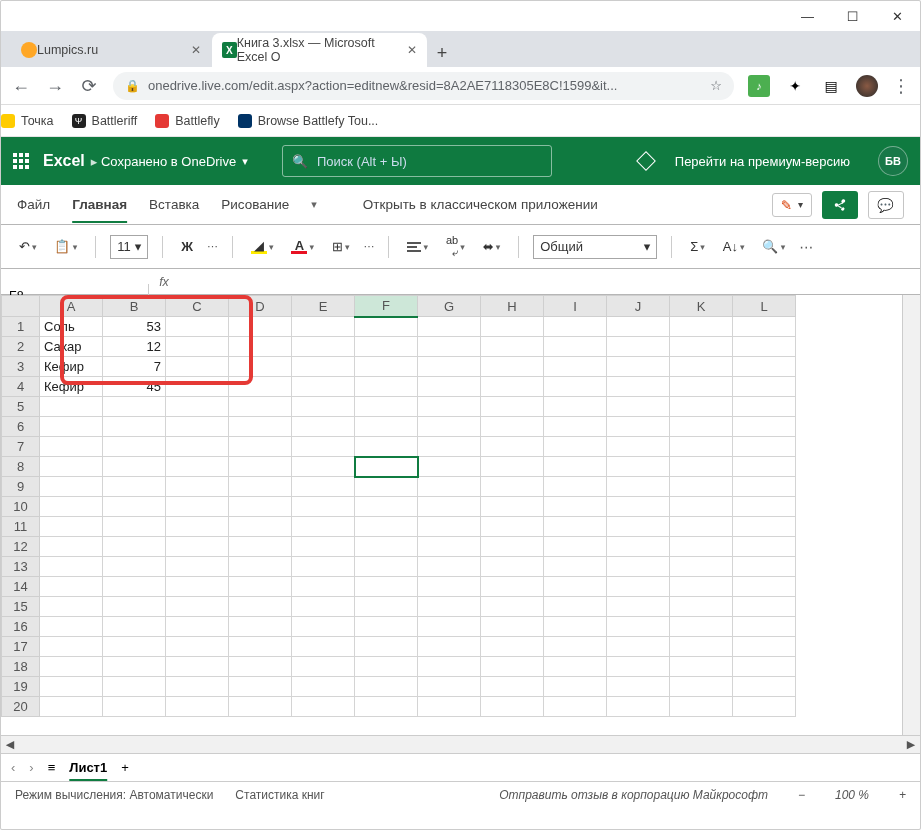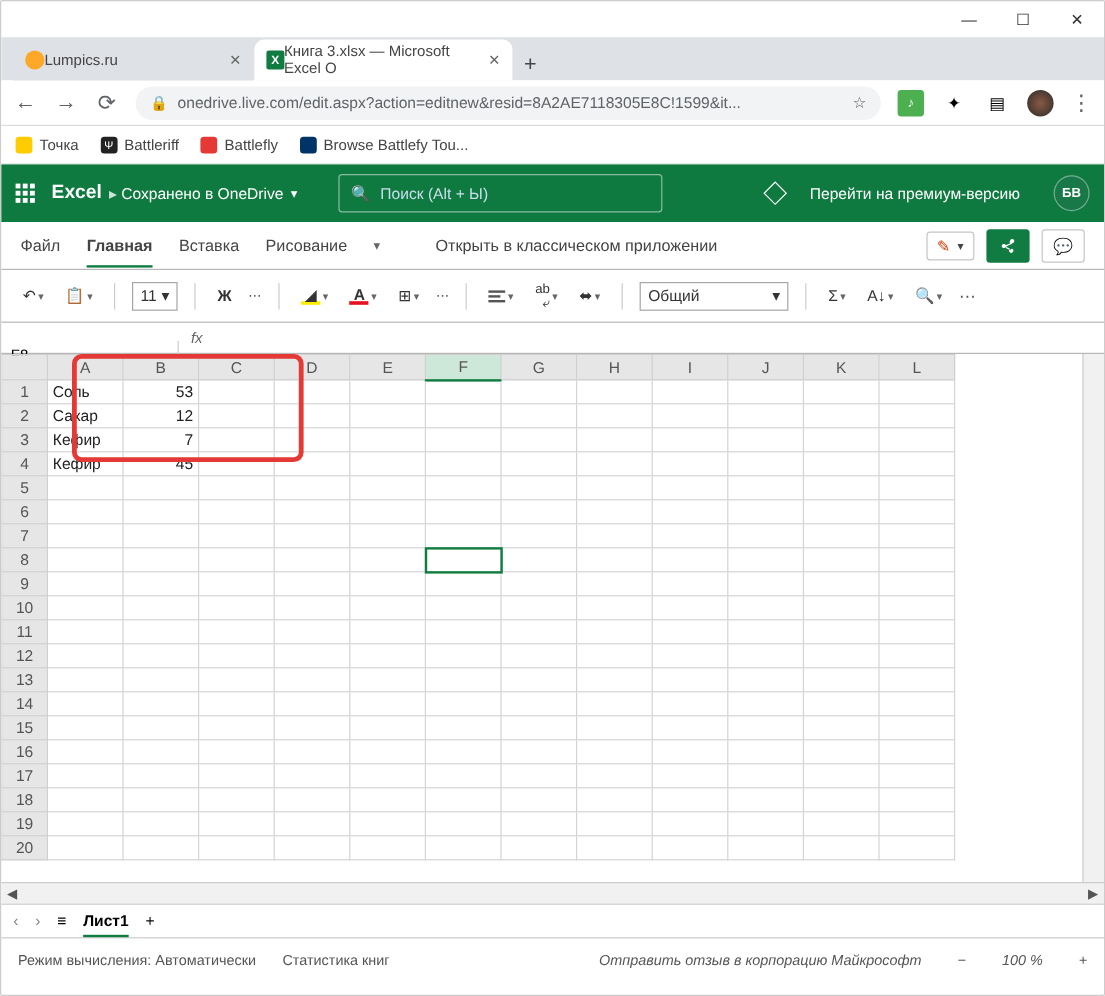--- a/index.html
+++ b/index.html
@@ -17,21 +17,21 @@
 .addr{height:38px;display:flex;align-items:center;padding:0 10px;gap:14px;background:#fff;border-bottom:1px solid #ddd;}
 .nav-icn{color:#5f6368;font-size:18px;width:20px;text-align:center;}
 .urlbox{flex:1;height:28px;background:#f1f3f4;border-radius:14px;display:flex;align-items:center;padding:0 12px;gap:8px;font-size:13px;color:#5f6368;}
 .urlbox .lock{font-size:12px;}
 .star{color:#5f6368;}
 .ext-icn{width:22px;height:22px;display:flex;align-items:center;justify-content:center;font-size:14px;}
 .ext-green{background:#4caf50;border-radius:3px;color:#fff;font-size:11px;}
 .avatar-img{width:22px;height:22px;border-radius:50%;background:radial-gradient(circle,#8a5a44,#2a2a2a);}
 .kebab{font-size:18px;color:#5f6368;}
 
-.bkmk{height:32px;display:flex;align-items:center;padding:0 12px;gap:18px;background:#fff;border-bottom:1px solid #e5e5e5;font-size:12.5px;color:#444;}
+.bkmk{height:32px;display:flex;align-items:center;padding:0 0;gap:18px;background:#fff;border-bottom:1px solid #e5e5e5;font-size:12.5px;color:#444;}
 .bkmk-item{display:flex;align-items:center;gap:6px;}
 .bkmk .sq{width:14px;height:14px;border-radius:3px;}
 
 .xl-header{height:48px;background:#0f7a40;display:flex;align-items:center;padding:0 12px;gap:14px;color:#fff;}
 .waffle{display:grid;grid-template-columns:repeat(3,4px);grid-template-rows:repeat(3,4px);gap:2px;}
 .waffle span{background:#fff;}
 .xl-title{display:flex;align-items:center;gap:6px;}
 .xl-name{font-size:16px;font-weight:600;}
 .xl-saved{font-size:13px;}
 .xl-chev{font-size:11px;}
@@ -82,21 +82,21 @@
 .annot{position:absolute;left:59px;top:0;width:193px;height:90px;border:4px solid #e53935;border-radius:8px;pointer-events:none;}
 
 .vscroll{width:18px;background:#f1f1f1;border-left:1px solid #ccc;}
 .hscroll{height:18px;background:#f1f1f1;border-top:1px solid #ccc;display:flex;align-items:center;}
 .hscroll .arrow{width:18px;text-align:center;font-size:11px;color:#555;}
 .hscroll .track{flex:1;}
 
 .tabs-bottom{height:28px;display:flex;align-items:center;padding:0 10px;gap:14px;border-top:1px solid #ccc;font-size:13px;}
 .tabs-bottom .arr{color:#888;}
 .sheet-tab{font-weight:600;text-decoration:underline;text-underline-offset:7px;text-decoration-thickness:2px;text-decoration-color:#107c41;}
-.status{height:26px;border-top:1px solid #ccc;display:flex;align-items:flex-end;padding:0 14px;font-size:12px;color:#555;gap:22px;}
+.status{height:26px;border-top:1px solid #ccc;display:flex;align-items:center;padding:0 14px;font-size:12px;color:#555;gap:22px;}
 .status .right{margin-left:auto;display:flex;gap:30px;align-items:center;font-style:italic;}
 </style>
 </head>
 <body>
 
 <div class="win-titlebar">
   <div class="win-btns">
     <div class="win-btn">—</div>
     <div class="win-btn">☐</div>
     <div class="win-btn">✕</div>

